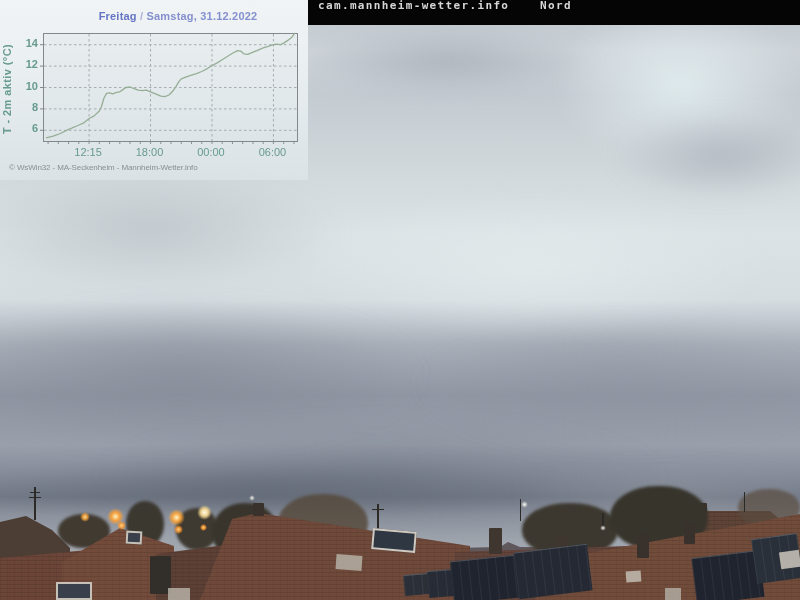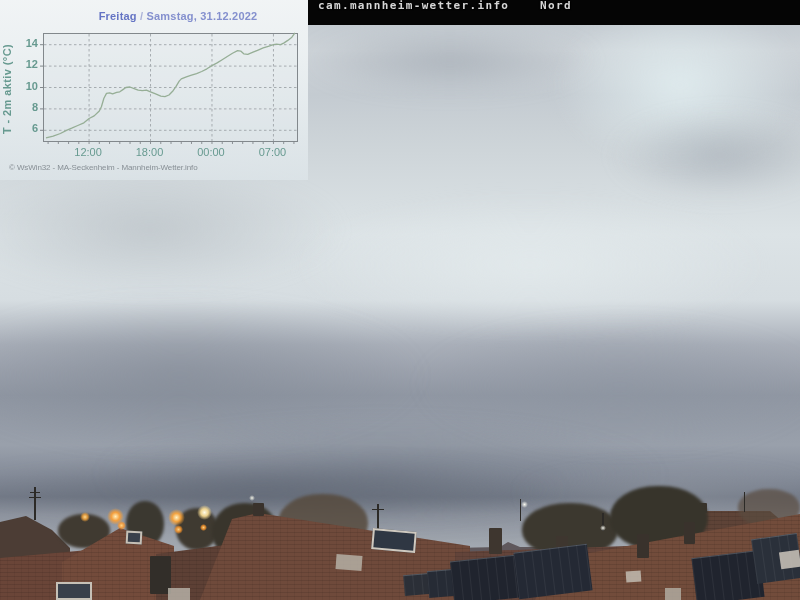--- a/index.html
+++ b/index.html
@@ -186,24 +186,24 @@
         </svg>
     </div>
     <div id="yticks" style="position:absolute;left:0;top:33px;">
         <div class="ytick-lbl" style="left: 12px; top: 89.3px; color: rgb(103, 154, 144);">6</div>
         <div class="ytick-lbl" style="left: 12px; top: 67.9px; color: rgb(103, 154, 144);">8</div>
         <div class="ytick-lbl" style="left: 12px; top: 46.5px; color: rgb(103, 154, 144);">10</div>
         <div class="ytick-lbl" style="left: 12px; top: 25.1px; color: rgb(103, 154, 144);">12</div>
         <div class="ytick-lbl" style="left: 12px; top: 3.7px; color: rgb(103, 154, 144);">14</div>
       </div>
     <div id="xticks" style="position:absolute;left:43px;top:145px;">
-        <div class="xtick-lbl" style="left: 22.0688px; top: 1px; color: rgb(103, 154, 144);">12:00</div>
+        <div class="xtick-lbl" style="left: 22.0688px; top: 1px; color: rgb(103, 154, 144);">12:15</div>
         <div class="xtick-lbl" style="left: 83.5263px; top: 1px; color: rgb(103, 154, 144);">18:00</div>
         <div class="xtick-lbl" style="left: 144.984px; top: 1px; color: rgb(103, 154, 144);">00:00</div>
-        <div class="xtick-lbl" style="left: 206.441px; top: 1px; color: rgb(103, 154, 144);">07:00</div>
+        <div class="xtick-lbl" style="left: 206.441px; top: 1px; color: rgb(103, 154, 144);">06:00</div>
       </div>
     <div class="credit">© WsWin32 - MA-Seckenheim - Mannheim-Wetter.info</div>
   </div>
 
   <div class="topbar">
     <span style="left:10px;">cam.mannheim-wetter.info</span>
     <span style="left:232px;">Nord</span>
   </div>
 
 </div>

